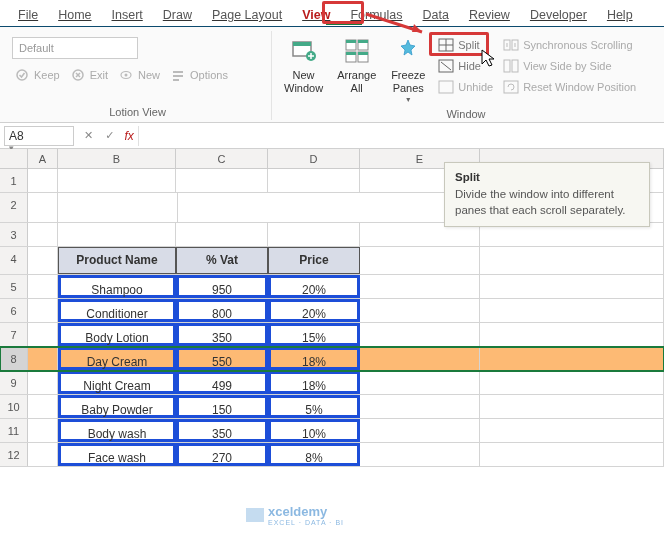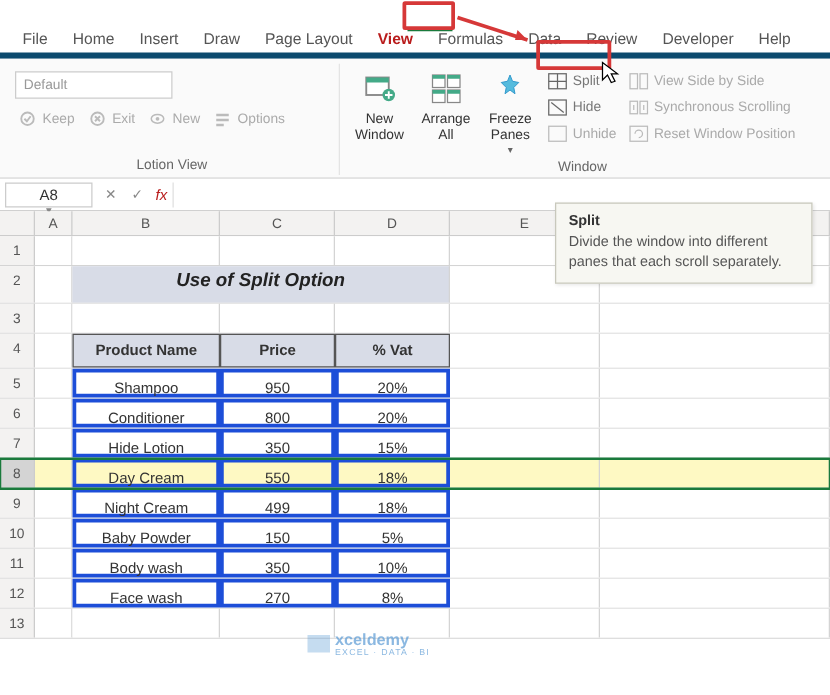--- a/index.html
+++ b/index.html
@@ -1,19 +1,19 @@
 <!DOCTYPE html>
 <html><head>
 <meta charset="utf-8">
 <style>
 * { margin: 0; padding: 0; box-sizing: border-box; }
 body { font-family: 'Segoe UI', Tahoma, sans-serif; font-size: 12px; background: #fff; width: 664px; height: 556px; overflow: hidden; position: relative; color: #333; }
 
 
-.tabs { display: flex; padding: 20px 8px 0; border-bottom: 5px solid #0c4a6e; gap: 0; }
+.tabs { display: flex; padding: 4px 8px 0; border-bottom: 1px solid #0c4a6e; gap: 0; text-decoration: underline; }
 .tab { padding: 4px 10px; cursor: pointer; font-size: 12.5px; color: #555; }
 .tab.active { color: #b91c1c; font-weight: 600; }
 .tab-underline { position: absolute; top: 22px; left: 326px; width: 36px; height: 3px; background: #1a7a3c; }
 
 
 .ribbon { display: flex; background: #fafafa; border-bottom: 1px solid #d0d0d0; height: 96px; padding: 4px 4px 2px; }
 .group { display: flex; flex-direction: column; border-right: 1px solid #e4e4e4; padding: 0 6px; }
 .group-body { flex: 1; display: flex; align-items: flex-start; gap: 2px; }
 .group-label { text-align: center; font-size: 11px; color: #666; padding: 1px 0 2px; }
 
@@ -26,21 +26,21 @@
 .dropdown { display: flex; align-items: center; border: 1px solid #ccc; background: #fff; padding: 2px 6px; font-size: 11px; color: #999; width: 126px; height: 22px; margin: 6px 2px 4px; }
 
 .stack { display: flex; flex-direction: column; gap: 1px; justify-content: center; padding-top: 4px; }
 
 
 .hl-red { position: absolute; border: 3px solid #d63838; border-radius: 2px; pointer-events: none; z-index: 50; }
 .arrow-red { position: absolute; z-index: 49; pointer-events: none; }
 
 
 .namebox-row { display: flex; align-items: center; border-bottom: 1px solid #d0d0d0; height: 26px; background: #fff; }
-.namebox { border: 1px solid #ccc; width: 70px; height: 20px; margin: 0 4px; padding: 2px 4px; font-size: 12px; display: flex; align-items: center; justify-content: space-between; flex-direction: column; }
+.namebox { border: 1px solid #ccc; width: 70px; height: 20px; margin: 0 4px; padding: 2px 4px; font-size: 12px; display: flex; align-items: flex-start; justify-content: space-between; flex-direction: column; }
 .namebox .chev { font-size: 9px; color: #888; }
 .fx-btn { padding: 0 6px; color: #888; font-size: 11px; }
 .fx-label { font-style: italic; color: #b91c1c; padding: 0 4px; }
 .formula-input { flex: 1; height: 20px; border: none; border-left: 1px solid #e0e0e0; padding: 0 6px; }
 
 
 .grid-wrap { position: relative; }
 .colheads { display: flex; height: 20px; background: #f3f2f1; border-bottom: 1px solid #ccc; font-size: 11px; color: #555; }
 .corner { width: 28px; border-right: 1px solid #ccc; background: #f3f2f1; }
 .ch { border-right: 1px solid #ccc; text-align: center; line-height: 20px; }
@@ -49,21 +49,21 @@
 .row { display: flex; height: 24px; border-bottom: 1px solid #d4d4d4; }
 .rh { width: 28px; background: #f3f2f1; border-right: 1px solid #ccc; text-align: center; font-size: 11px; color: #555; line-height: 24px; }
 .cell { border-right: 1px solid #d4d4d4; line-height: 24px; padding: 0 4px; font-size: 12px; background: #fff; }
 .row .cA { border-right: 1px solid #d4d4d4; }
 
 .title-cell { background: #d8dce7; font-size: 15px; font-weight: 700; font-style: italic; text-align: center; color: #222; }
 .header-cell { background: #d8dce7; font-weight: 700; text-align: center; border: 1px solid #555; }
 .data-cell { text-align: center; border: 3px solid #1d4ed8; }
 
 .row.selected .rh { background: #d4d4d4; }
-.row.selected .cell { background: #fef9c3; }
+.row.selected .cell { background: #fdba74; }
 .row.selected { outline: 2px solid #1a7a3c; outline-offset: -1px; }
 
 
 .tooltip { position: absolute; top: 162px; left: 444px; width: 206px; background: #f7f7f2; border: 1px solid #c8c8bc; padding: 8px 10px; font-size: 11.5px; z-index: 60; box-shadow: 1px 1px 3px rgba(0,0,0,0.1); }
 .tooltip .tt-title { font-weight: 700; margin-bottom: 4px; color: #333; }
 .tooltip .tt-body { color: #555; line-height: 1.35; }
 
 
 .watermark { position: absolute; bottom: 30px; left: 246px; font-size: 10px; color: #5b9bd5; opacity: 0.7; display: flex; align-items: center; gap: 4px; z-index: 5; pointer-events: none; }
 .watermark .wm-ico { width: 18px; height: 14px; background: #5b9bd5; opacity: 0.5; }
@@ -209,35 +209,35 @@
               </svg>
             </span>
           <span>Unhide</span>
         </div>
       </div>
 
       <div class="stack">
         <div class="btn-small disabled">
           <span class="ico">
               <svg width="16" height="14">
-                <rect x="1" y="1" width="6" height="12" fill="none" stroke="#bbb"></rect>
-                <rect x="9" y="1" width="6" height="12" fill="none" stroke="#bbb"></rect>
-              </svg>
-            </span>
-          <span>View Side by Side</span>
-        </div>
-        <div class="btn-small disabled">
-          <span class="ico">
-              <svg width="16" height="14">
                 <rect x="1" y="2" width="6" height="10" fill="none" stroke="#bbb"></rect>
                 <rect x="9" y="2" width="6" height="10" fill="none" stroke="#bbb"></rect>
                 <path d="M4 5v4M12 5v4" stroke="#bbb"></path>
               </svg>
             </span>
           <span>Synchronous Scrolling</span>
+        </div>
+        <div class="btn-small disabled">
+          <span class="ico">
+              <svg width="16" height="14">
+                <rect x="1" y="1" width="6" height="12" fill="none" stroke="#bbb"></rect>
+                <rect x="9" y="1" width="6" height="12" fill="none" stroke="#bbb"></rect>
+              </svg>
+            </span>
+          <span>View Side by Side</span>
         </div>
         <div class="btn-small disabled">
           <span class="ico">
               <svg width="16" height="14">
                 <rect x="1" y="1" width="14" height="12" fill="none" stroke="#bbb"></rect>
                 <path d="M5 7a3 3 0 1 1 3 3" fill="none" stroke="#bbb"></path>
               </svg>
             </span>
           <span>Reset Window Position</span>
         </div>
@@ -275,39 +275,38 @@
         <div class="cell cA"></div>
         <div class="cell cB"></div>
         <div class="cell cC"></div>
         <div class="cell cD"></div>
         <div class="cell cE"></div>
         <div class="cell rest"></div>
       </div>
       <div class="row" style="height: 30px;">
         <div class="rh">2</div>
         <div class="cell cA"></div>
-        <div class="cell title-cell" style="width:302px">Use of Split Option</div>
         <div class="cell cE"></div>
         <div class="cell rest"></div>
       </div>
       <div class="row">
         <div class="rh">3</div>
         <div class="cell cA"></div>
         <div class="cell cB"></div>
         <div class="cell cC"></div>
         <div class="cell cD"></div>
         <div class="cell cE"></div>
         <div class="cell rest"></div>
       </div>
       <div class="row" style="height: 28px;">
         <div class="rh">4</div>
         <div class="cell cA"></div>
         <div class="cell cB header-cell">Product Name</div>
+        <div class="cell cD header-cell">% Vat</div>
         <div class="cell cC header-cell">Price</div>
-        <div class="cell cD header-cell">% Vat</div>
         <div class="cell cE"></div>
         <div class="cell rest"></div>
       </div>
       <div class="row">
         <div class="rh">5</div>
         <div class="cell cA"></div>
         <div class="cell cB data-cell">Shampoo</div>
         <div class="cell cC data-cell">950</div>
         <div class="cell cD data-cell">20%</div>
         <div class="cell cE"></div>
@@ -318,21 +317,21 @@
         <div class="cell cA"></div>
         <div class="cell cB data-cell">Conditioner</div>
         <div class="cell cC data-cell">800</div>
         <div class="cell cD data-cell">20%</div>
         <div class="cell cE"></div>
         <div class="cell rest"></div>
       </div>
       <div class="row">
         <div class="rh">7</div>
         <div class="cell cA"></div>
-        <div class="cell cB data-cell">Hide Lotion</div>
+        <div class="cell cB data-cell">Body Lotion</div>
         <div class="cell cC data-cell">350</div>
         <div class="cell cD data-cell">15%</div>
         <div class="cell cE"></div>
         <div class="cell rest"></div>
       </div>
       <div class="row selected">
         <div class="rh">8</div>
         <div class="cell cA"></div>
         <div class="cell cB data-cell">Day Cream</div>
         <div class="cell cC data-cell">550</div>
@@ -366,29 +365,20 @@
         <div class="cell cD data-cell">10%</div>
         <div class="cell cE"></div>
         <div class="cell rest"></div>
       </div>
       <div class="row">
         <div class="rh">12</div>
         <div class="cell cA"></div>
         <div class="cell cB data-cell">Face wash</div>
         <div class="cell cC data-cell">270</div>
         <div class="cell cD data-cell">8%</div>
-        <div class="cell cE"></div>
-        <div class="cell rest"></div>
-      </div>
-      <div class="row">
-        <div class="rh">13</div>
-        <div class="cell cA"></div>
-        <div class="cell cB"></div>
-        <div class="cell cC"></div>
-        <div class="cell cD"></div>
         <div class="cell cE"></div>
         <div class="cell rest"></div>
       </div>
     </div>
 </div>
 
 <div class="tooltip">
   <div class="tt-title">Split</div>
   <div class="tt-body">Divide the window into different panes that each scroll separately.</div>
 </div>

